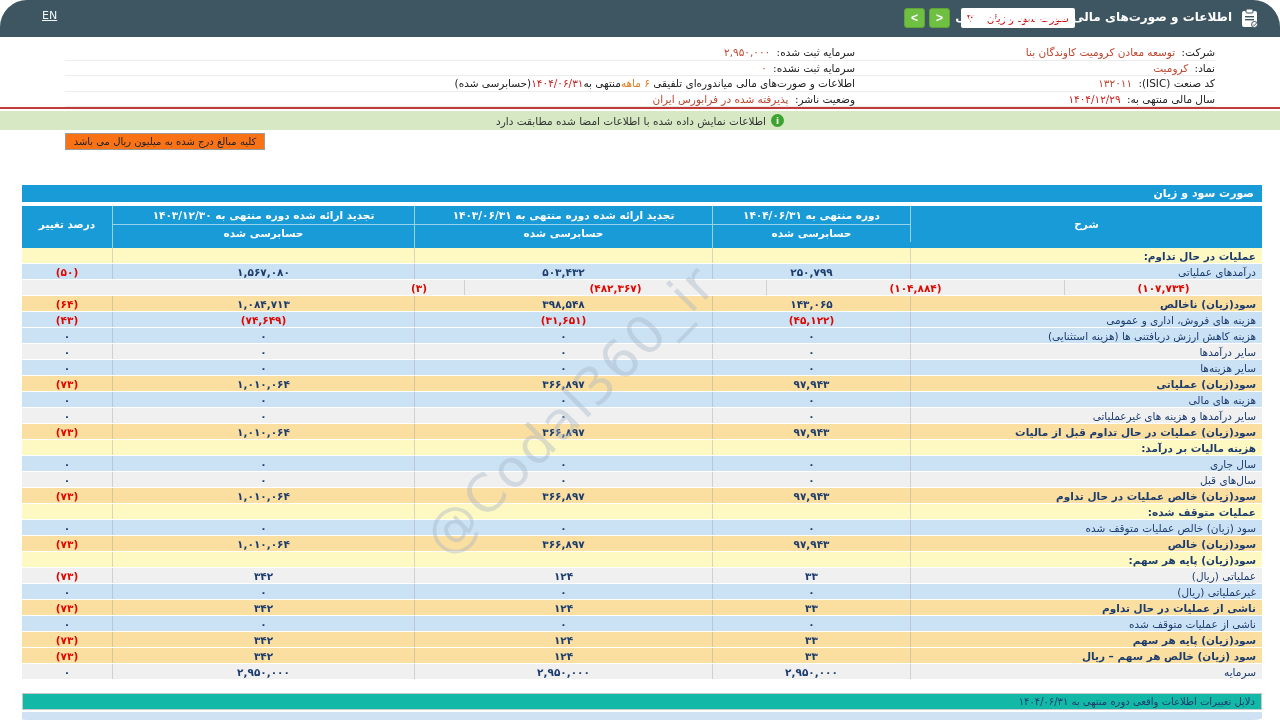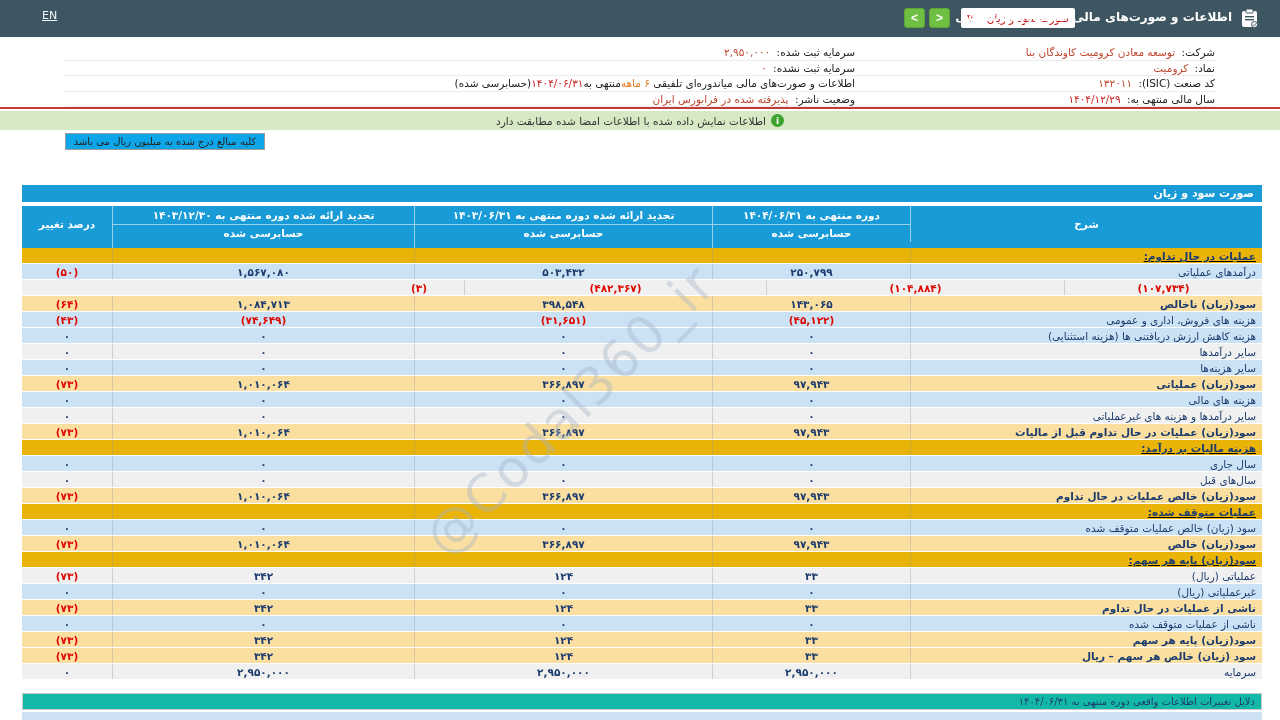--- a/index.html
+++ b/index.html
@@ -1,17 +1,17 @@
 <!DOCTYPE html>
 <html lang="fa"><head>
 <meta charset="utf-8">
 <style>
   * { box-sizing: border-box; margin: 0; padding: 0; }
   body { background: #fff; font-family: "DejaVu Sans", sans-serif; }
-  .page { position: relative; width: 1280px; height: 720px; background: #fff; overflow: hidden; }
+  .page { position: relative; width: 1280px; height: 720px; background: #fff; overflow: hidden; border-radius: 27px; }
 
   
   .topbar { position: absolute; left: 0; top: 0; width: 1280px; height: 37px; background: #3d5661; direction: ltr; }
   .en-link { position: absolute; left: 42px; top: 9px; color: #f3f6f7; font-size: 11px; text-decoration: underline; cursor: pointer; }
   .clipboard-icon { position: absolute; right: 22px; top: 8px; width: 17px; height: 20px; }
   .page-title { position: absolute; right: 48px; top: 10px; color: #fff; font-size: 12px; font-weight: bold; direction: rtl; }
   .statement-select { position: absolute; right: 205px; top: 8px; width: 114px; height: 20px; background: #fff; border-radius: 2px;
     display: flex; align-items: center; justify-content: space-between; direction: rtl; padding: 0 6px; cursor: pointer; }
   .statement-select .sel-val { color: #cc1111; font-size: 10.5px; }
   .statement-select .caret { color: #cc1111; font-size: 9px; }
@@ -34,21 +34,21 @@
   .red-sep { position: absolute; left: 0; top: 107px; width: 1280px; height: 2px; background: #c23b3b; }
 
   
   .notice { position: absolute; left: 0; top: 111px; width: 1280px; height: 19px; background: #d6e8c4;
     display: flex; align-items: center; justify-content: center; direction: rtl; font-size: 10.5px; color: #333; }
   .info-circle { display: inline-flex; width: 13px; height: 13px; border-radius: 50%; background: #3da32f; color: #fff;
     align-items: center; justify-content: center; font-size: 9px; font-weight: bold; margin-left: 5px; }
 
   
   .unit-box { position: absolute; left: 65px; top: 133px; width: 200px; height: 17px; border: 1px solid #9d9d9d;
-    font-size: 10px; color: #222; text-align: center; line-height: 15px; direction: rtl; background: #0ea5e9; }
+    font-size: 10px; color: #222; text-align: center; line-height: 15px; direction: rtl; background: #f97316; }
 
   
   .statement { position: absolute; left: 22px; top: 185px; width: 1240px; direction: rtl; }
   .stmt-title { height: 17px; line-height: 17px; background: #199bd8; color: #fff; font-size: 11px; font-weight: bold;
     padding-right: 8px; margin-bottom: 4px; }
   .thead { display: flex; background: #199bd8; }
   .thead .cell { color: #fff; font-weight: bold; font-size: 10.5px; text-align: center; }
   .hline1 { height: 18px; line-height: 18px; }
   .hline2 { height: 24px; line-height: 17px; border-top: 1px solid rgba(255,255,255,.55); }
   .hspan { height: 36px; line-height: 36px; }
@@ -56,21 +56,21 @@
   .thead .cell { border-left-color: rgba(255,255,255,.55); }
   .c-desc { width: 352px; }
   .c-p1 { width: 198px; }
   .c-p2 { width: 298px; }
   .c-p3 { width: 302px; }
   .c-chg { width: 90px; border-left: none; }
   .tbody .trow { display: flex; height: 16px; line-height: 16px; font-size: 10.5px; border-bottom: 1px solid #fff; }
   .trow.blue   { background: #cbe2f5; }
   .trow.white  { background: #f0f0f0; }
   .trow.yellow { background: #fbdfa0; }
-  .trow.section { background: #eab308; text-decoration: underline; }
+  .trow.section { background: #fef9c3; }
   .trow .desc { text-align: right; padding: 0 6px; color: #1c3c6e; overflow: hidden; white-space: nowrap; }
   .trow.section .desc, .trow.yellow .desc { font-weight: bold; }
   .trow .num { text-align: center; color: #1c3c6e; direction: ltr; font-weight: bold; }
   .neg { color: #dd0800; }
 
   
   .watermark { position: absolute; left: 330px; top: 380px; width: 480px; text-align: center; direction: ltr;
     transform: rotate(-45deg); font-size: 52px; letter-spacing: 2px; color: rgba(165,180,198,.4); pointer-events: none; z-index: 5; }
 
   

